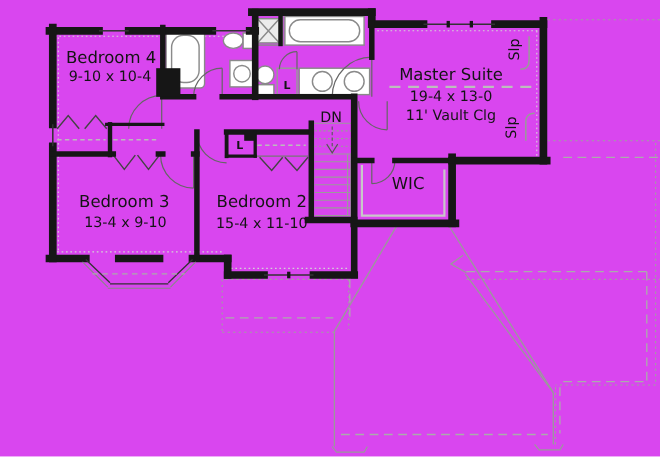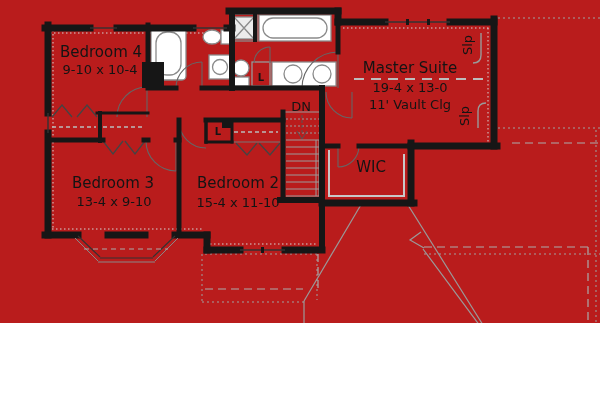--- a/index.html
+++ b/index.html
@@ -1,20 +1,20 @@
 <!DOCTYPE html>
 <html><head>
 <meta charset="utf-8">
 <title>Floor Plan</title>
 <style>
   html,body{margin:0;padding:0;background:#ffffff;}
   .stage{
     position:relative;
-    width:600px;height:323px;
-    background:#b91c1c;
+    width:600px;height:415px;
+    background:#d946ef;
     font-family:"DejaVu Sans","Liberation Sans",sans-serif;
     overflow:hidden;
   }
   svg{position:absolute;left:0;top:0;}
   text{fill:#141414;}
   .room-name{font-size:15px;}
   .room-dims{font-size:13px;}
   .small-label{font-size:13px;}
   .tiny-label{font-size:10px;font-weight:bold;}
   .slp-label{font-size:13px;}

